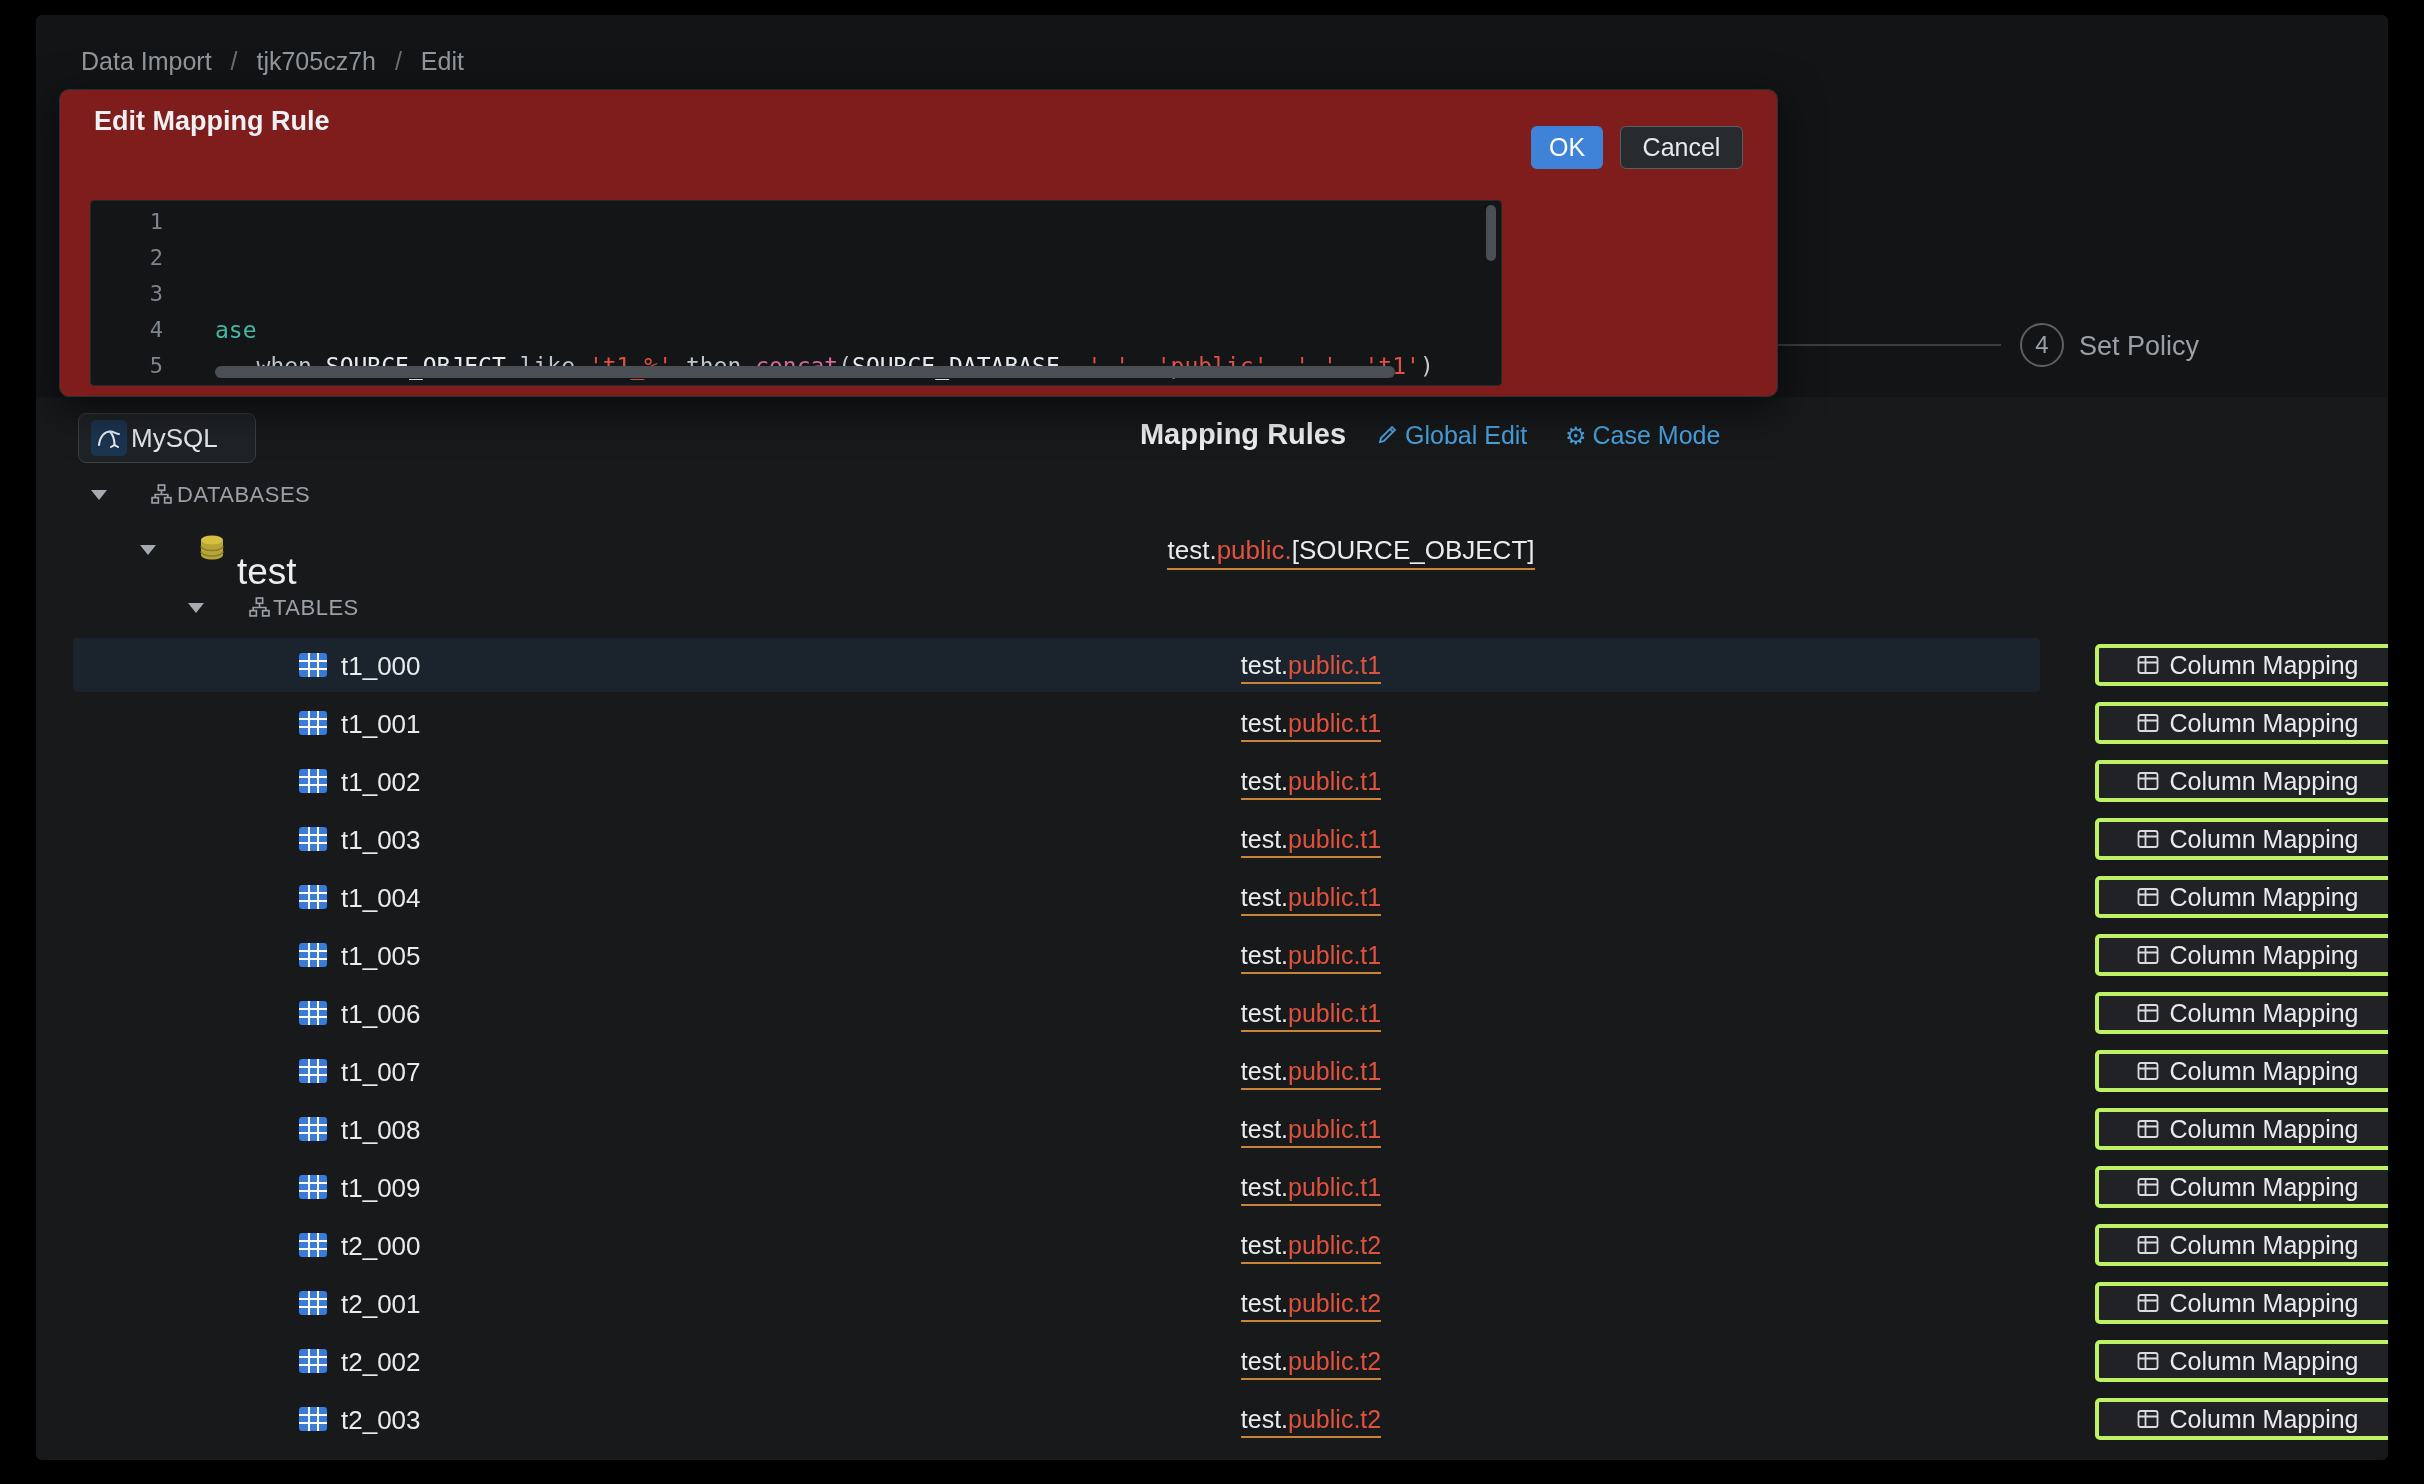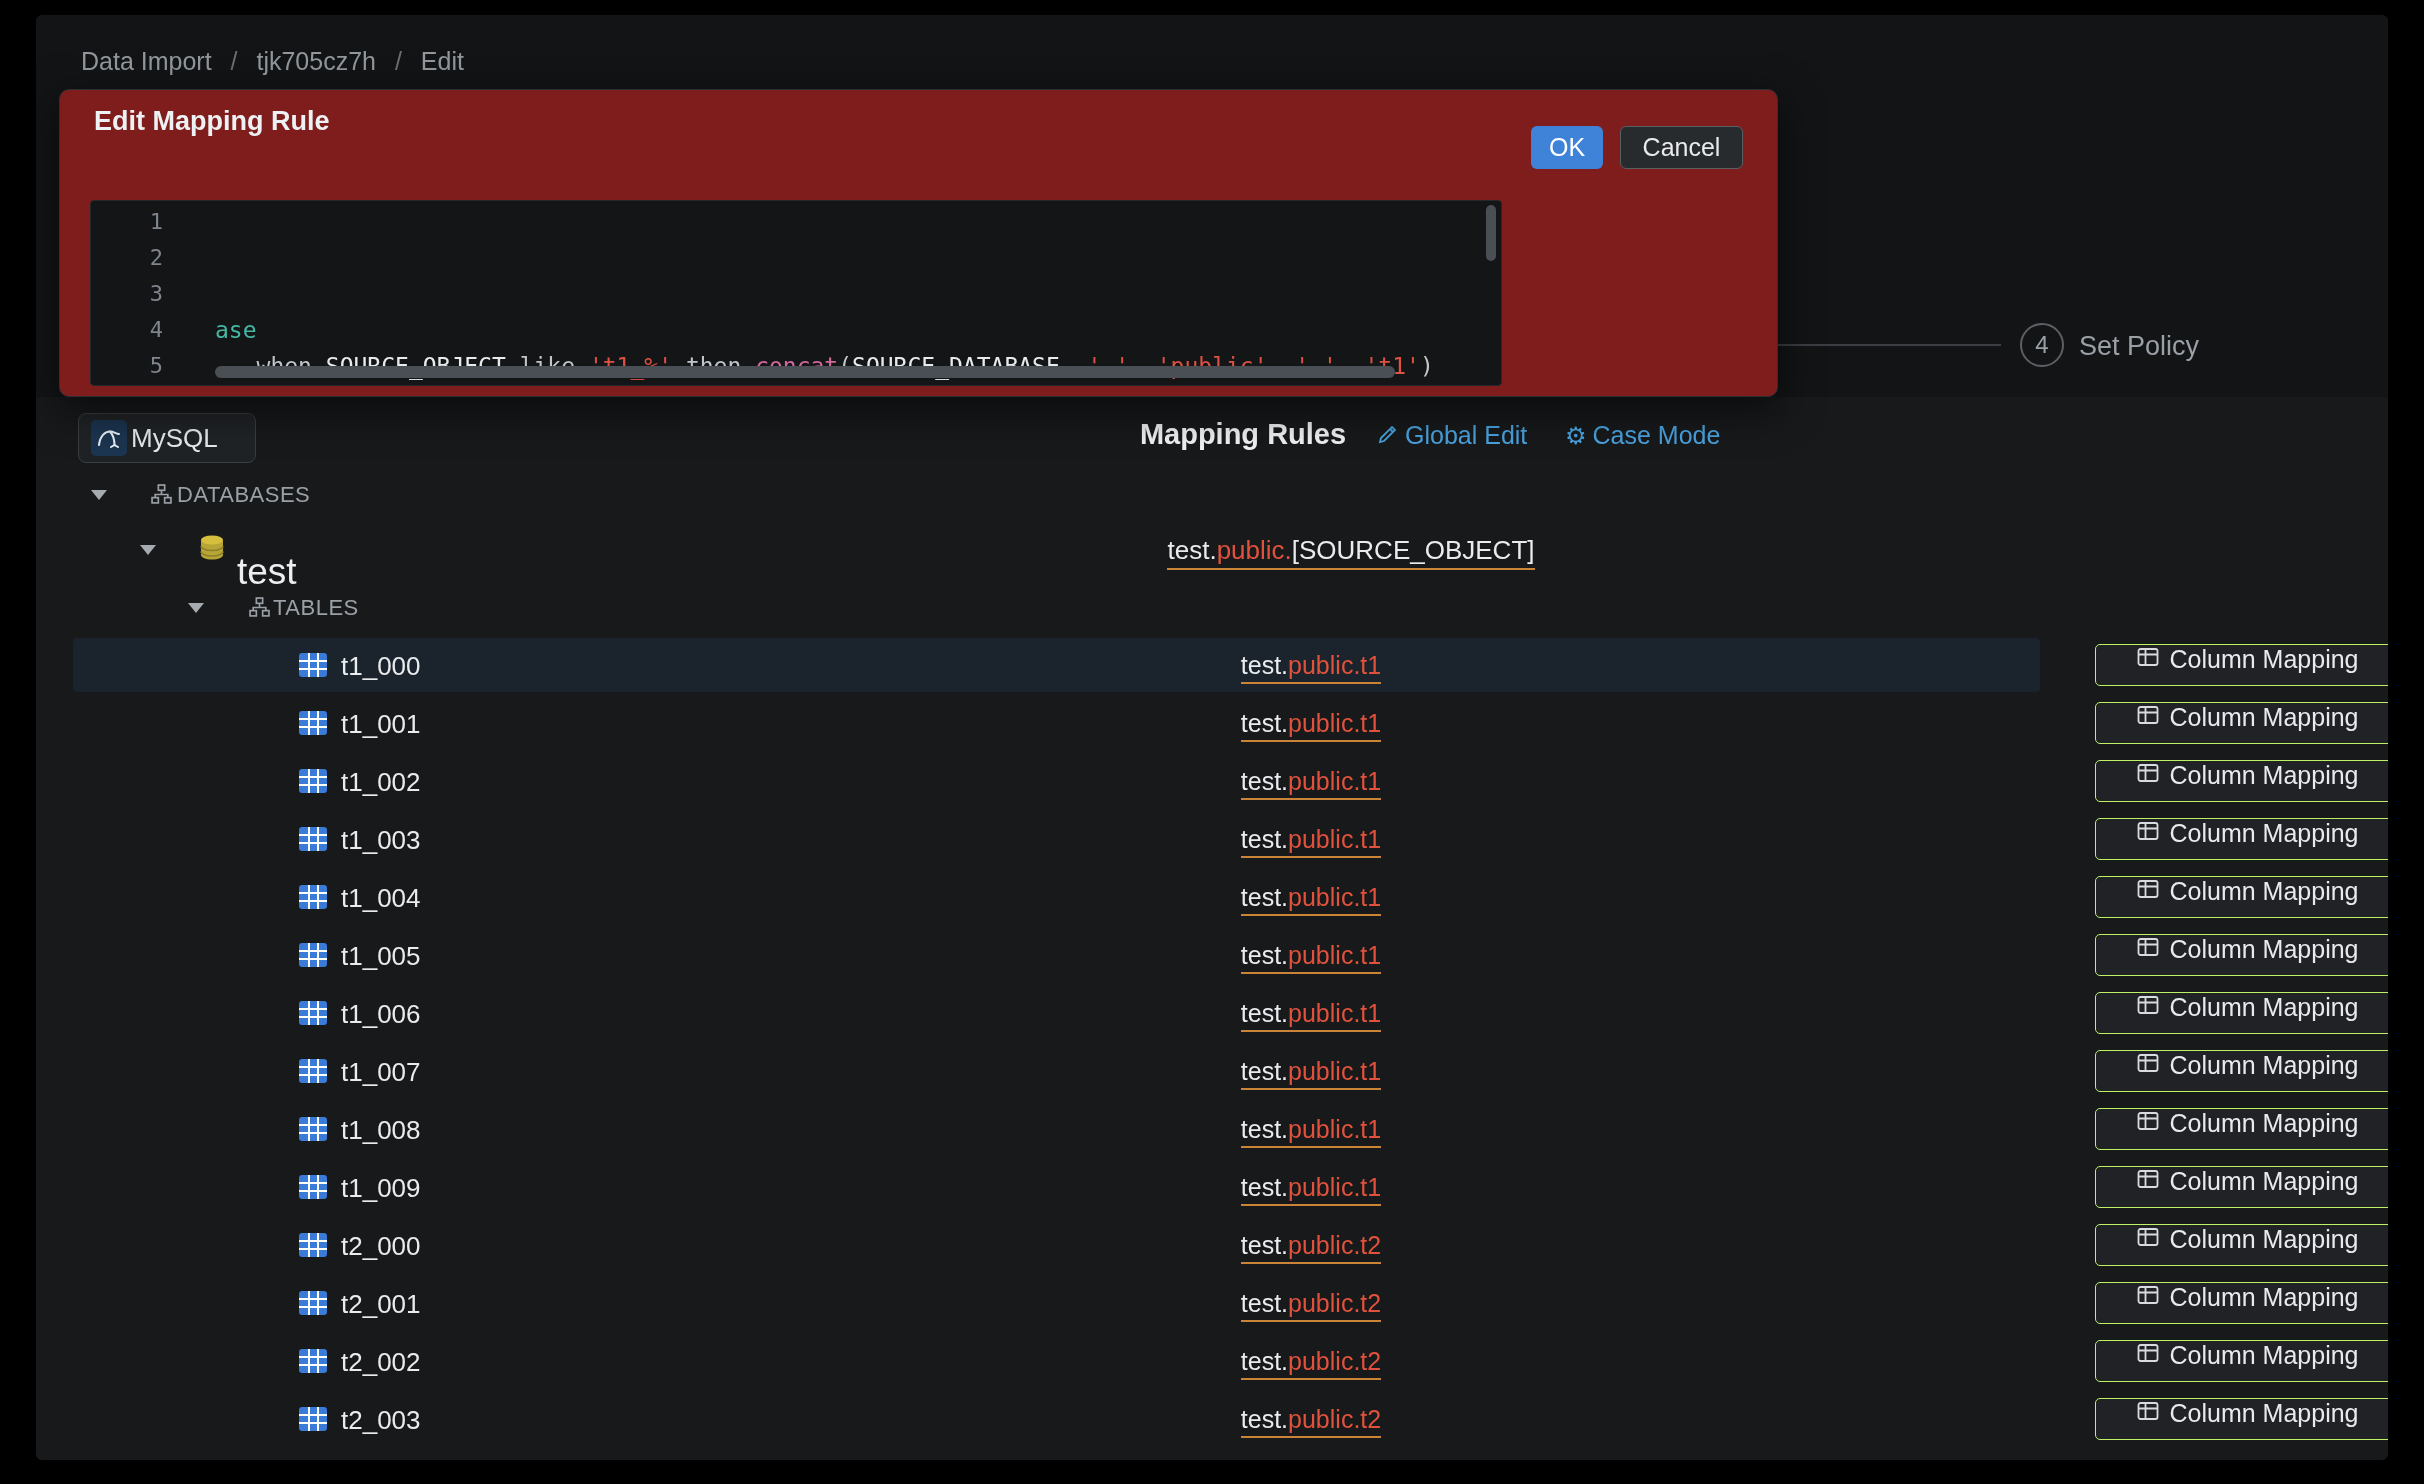--- a/index.html
+++ b/index.html
@@ -86,22 +86,22 @@
 
   .rows { position:absolute; left:0; top:621px; right:0; }
   .table-row { position:relative; height:58px; }
   .table-row.selected::before { content:''; position:absolute; left:37px; top:2px;
         width:1967px; bottom:2px; background:#1b242d; border-radius:4px; }
   .table-row > * { position:absolute; z-index:1; }
   .tbl-icon { left:262px; top:14px; width:30px; height:30px; }
   .tbl-name { left:305px; top:15px; font-size:26px; color:#e9ecee; }
   .map-cell { left:1025px; top:15px; width:500px; text-align:center; font-size:25px; }
   .cm-btn { left:2059px; top:8px; width:304px; height:42px; background:#202225;
-            border:1px solid #bef264; border-radius:5px; color:#e8eaed; font-size:25px;
-            display:flex; align-items:flex-start; justify-content:center; gap:10px; cursor:pointer;
+            border:4px solid #bef264; border-radius:5px; color:#e8eaed; font-size:25px;
+            display:flex; align-items:center; justify-content:center; gap:10px; cursor:pointer;
             font-family:"Liberation Sans", sans-serif; }
 </style>
 </head>
 <body>
 
 <div class="app">
   <div class="app-header"></div>
 
   <div class="breadcrumb">
     <span>Data Import</span>

